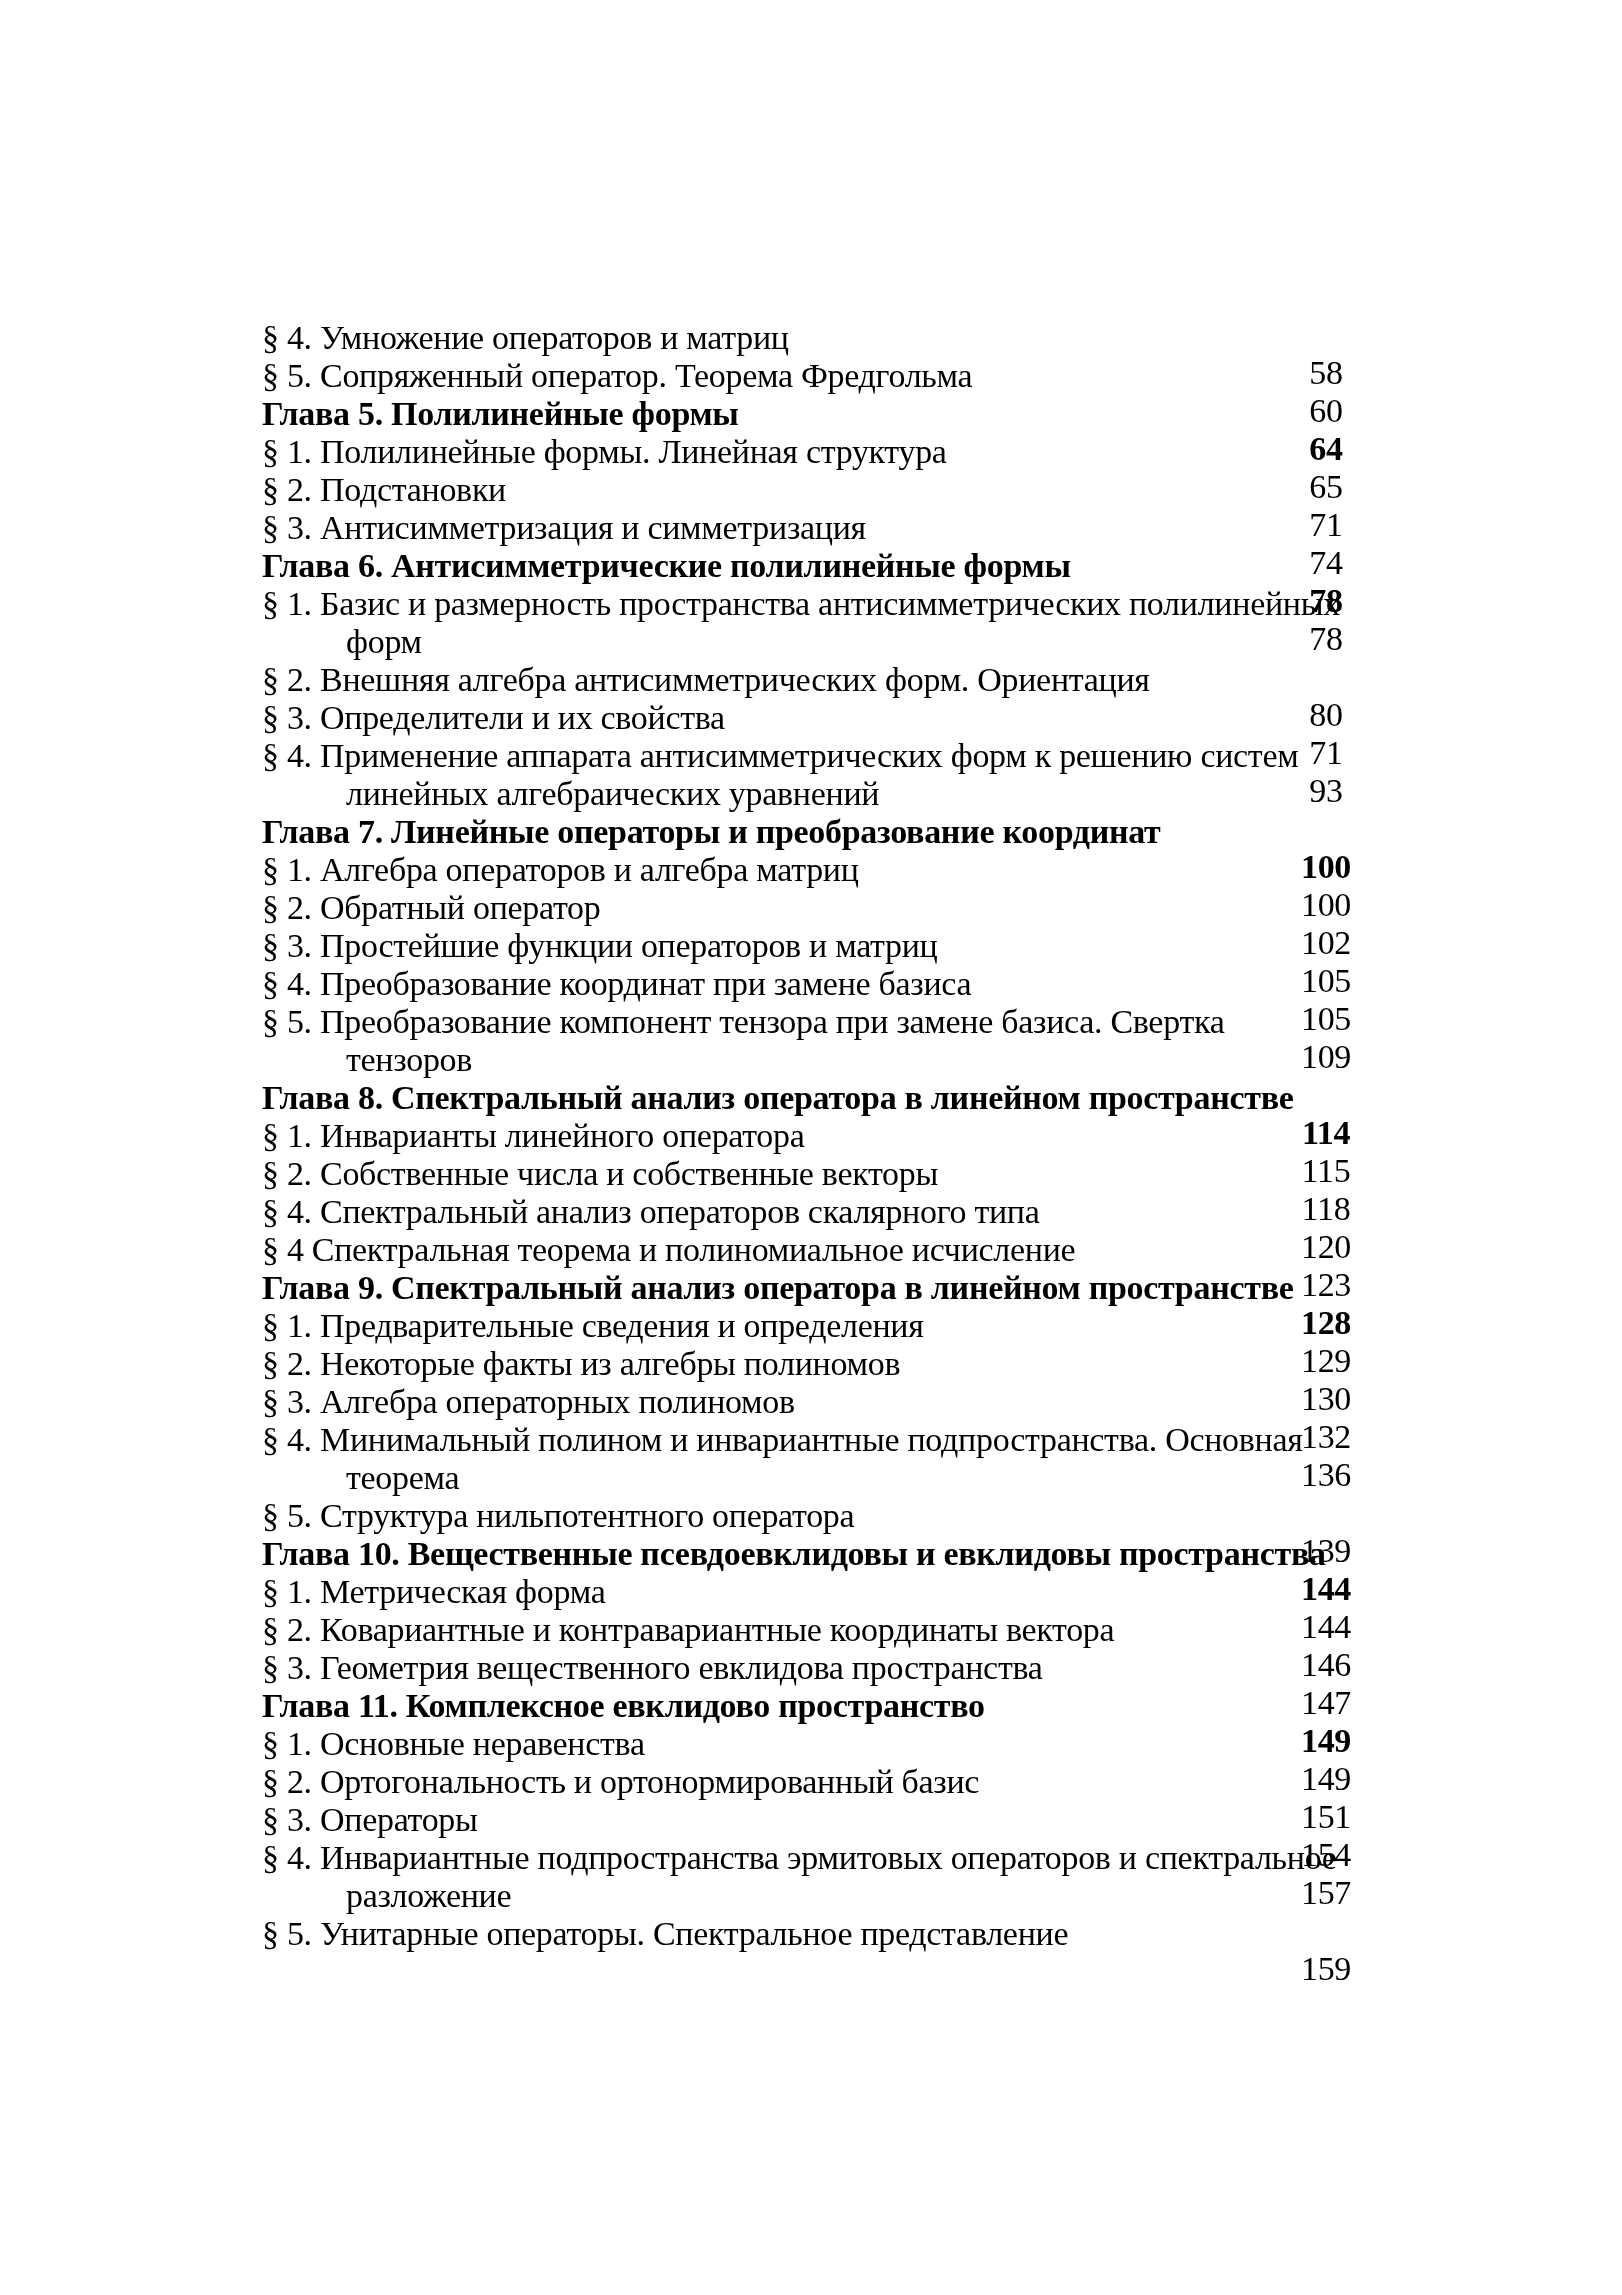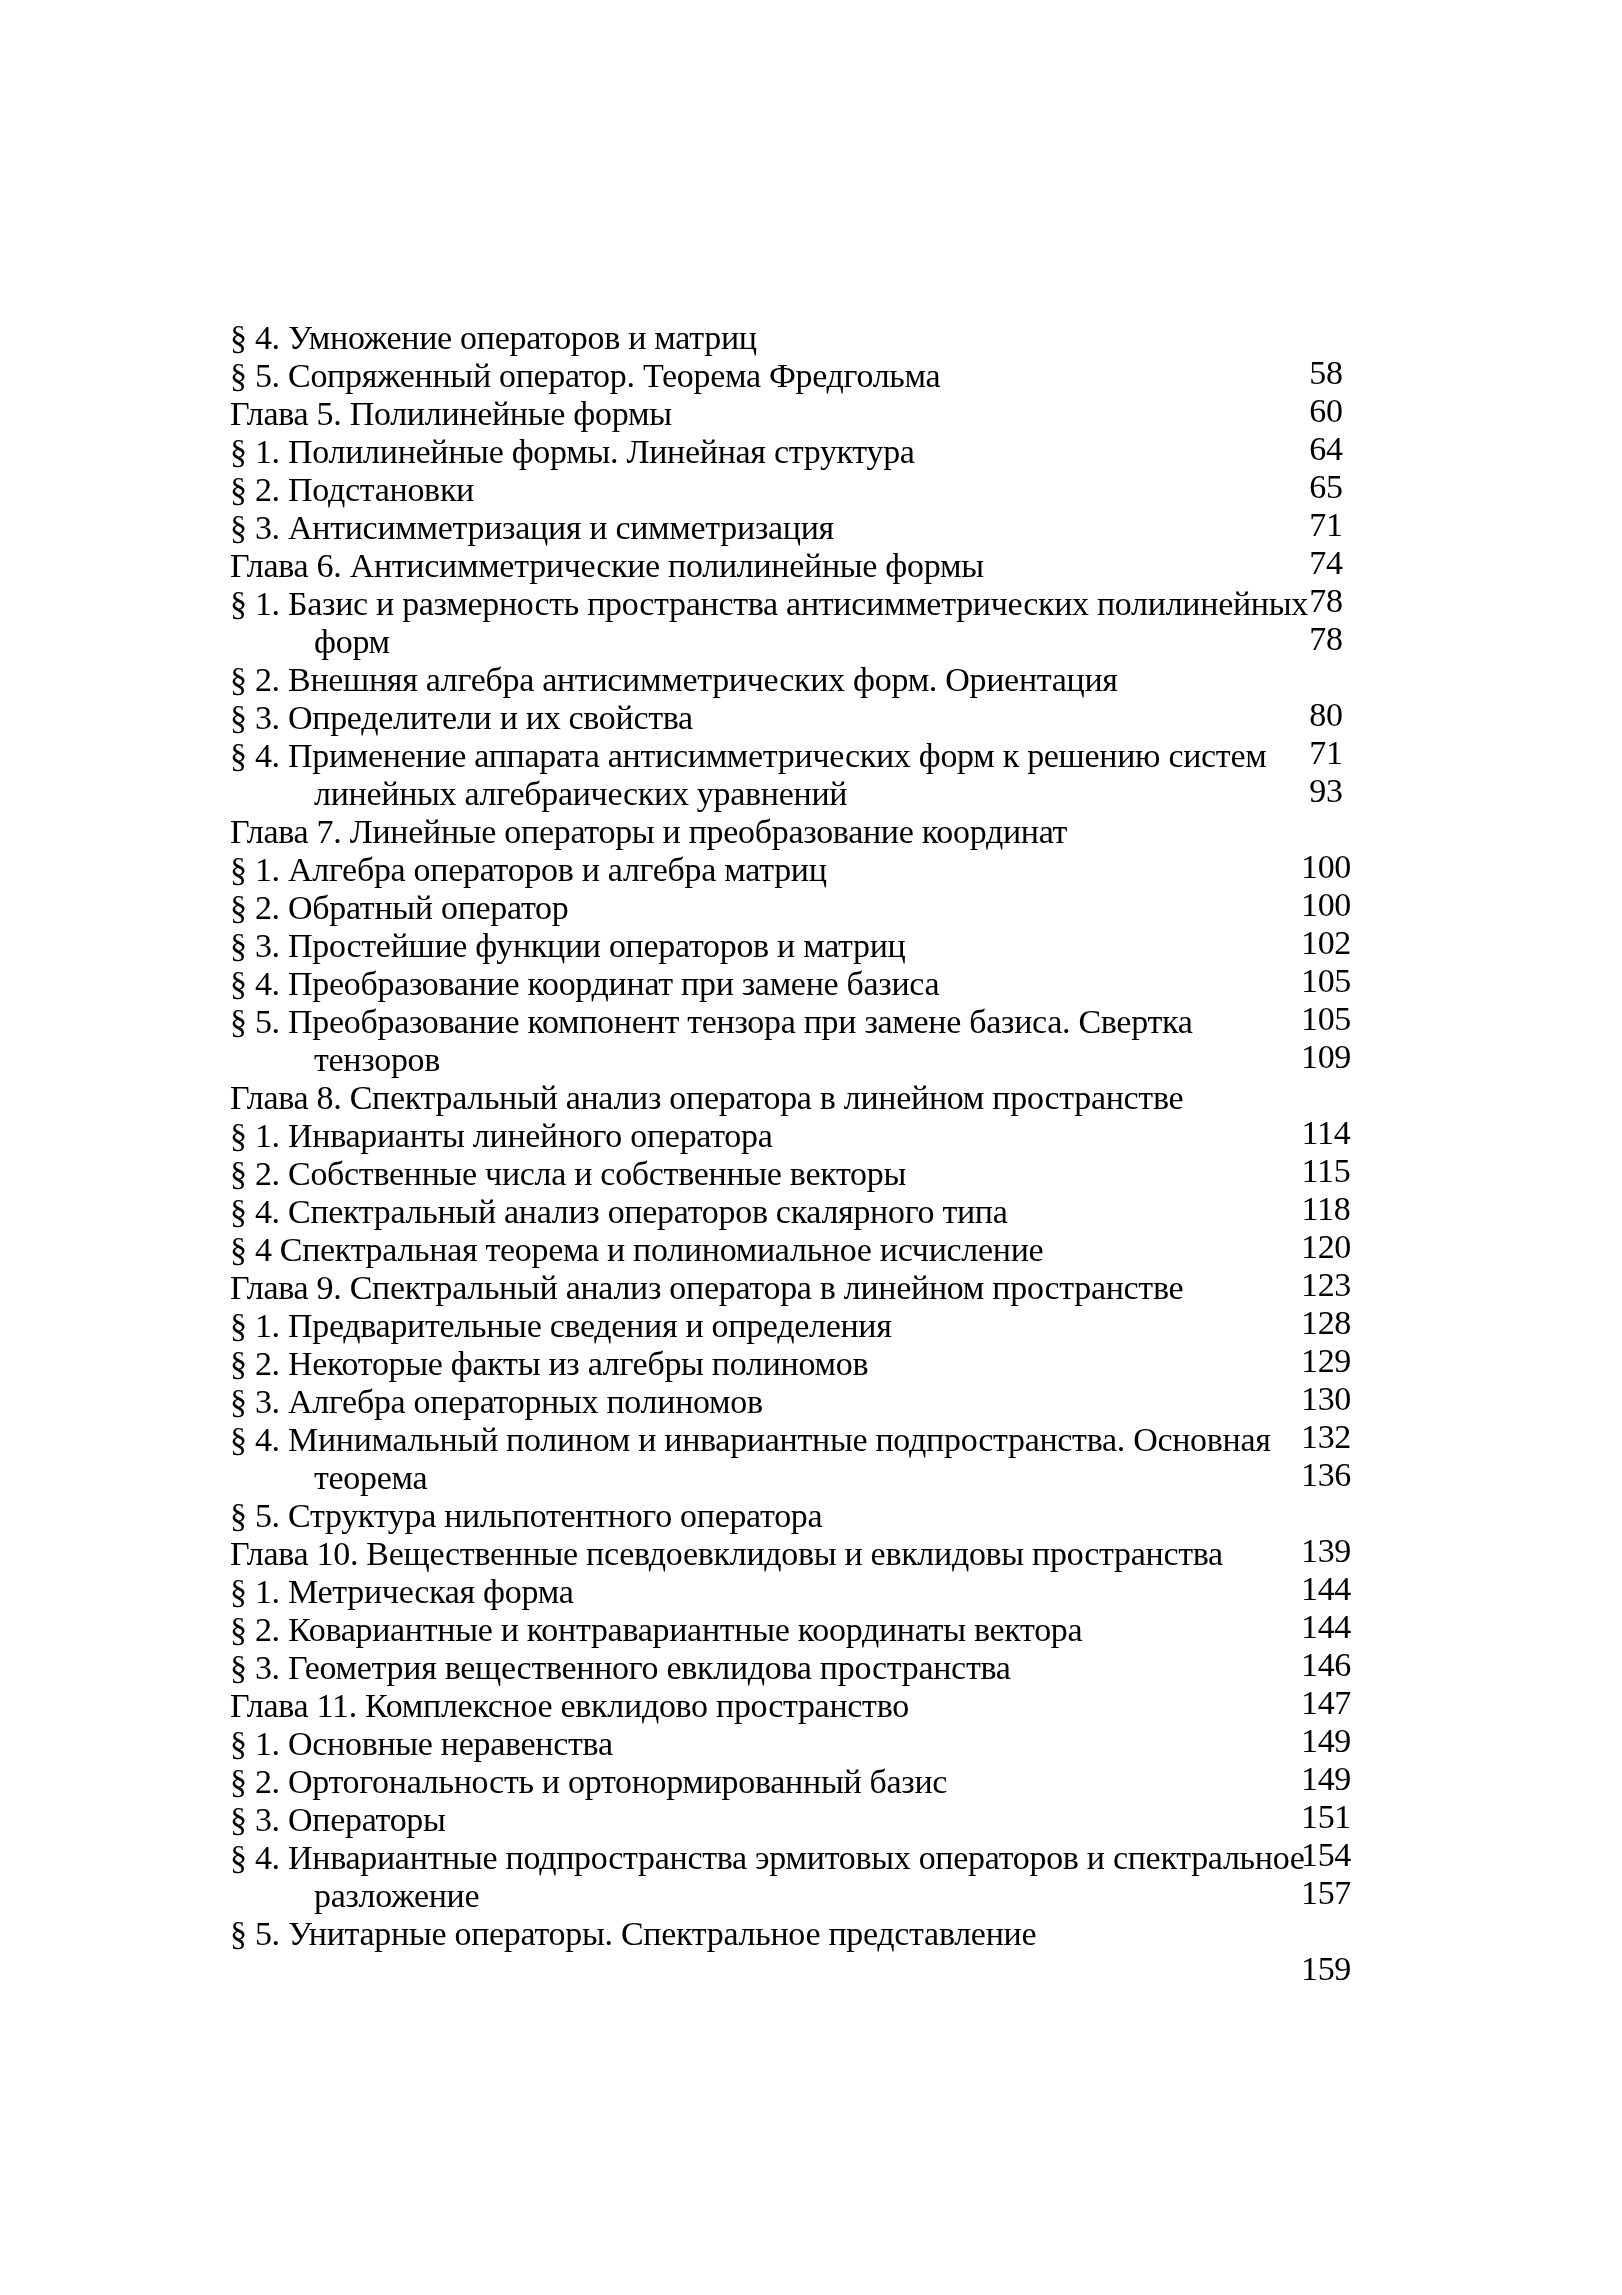--- a/index.html
+++ b/index.html
@@ -32,22 +32,22 @@
   }
   .row .pagenum {
     position: absolute;
     right: 0;
     top: 4px;
     width: 98px;
     text-align: center;
     white-space: nowrap;
     margin-top: 31px;
   }
-  .row.chapter { font-weight: normal; }
-  .line { white-space: nowrap; }
+  .row.chapter { font-weight: bold; }
+  .line { white-space: nowrap; margin-left: 32px; }
   .line.cont { padding-left: 84px; } 
 </style>
 </head>
 <body>
 
 <div class="page">
   <div class="toc" id="toc">
       <div class="row">
     <div class="title">
           <div class="line">§ 4. Умножение операторов и матриц</div>

